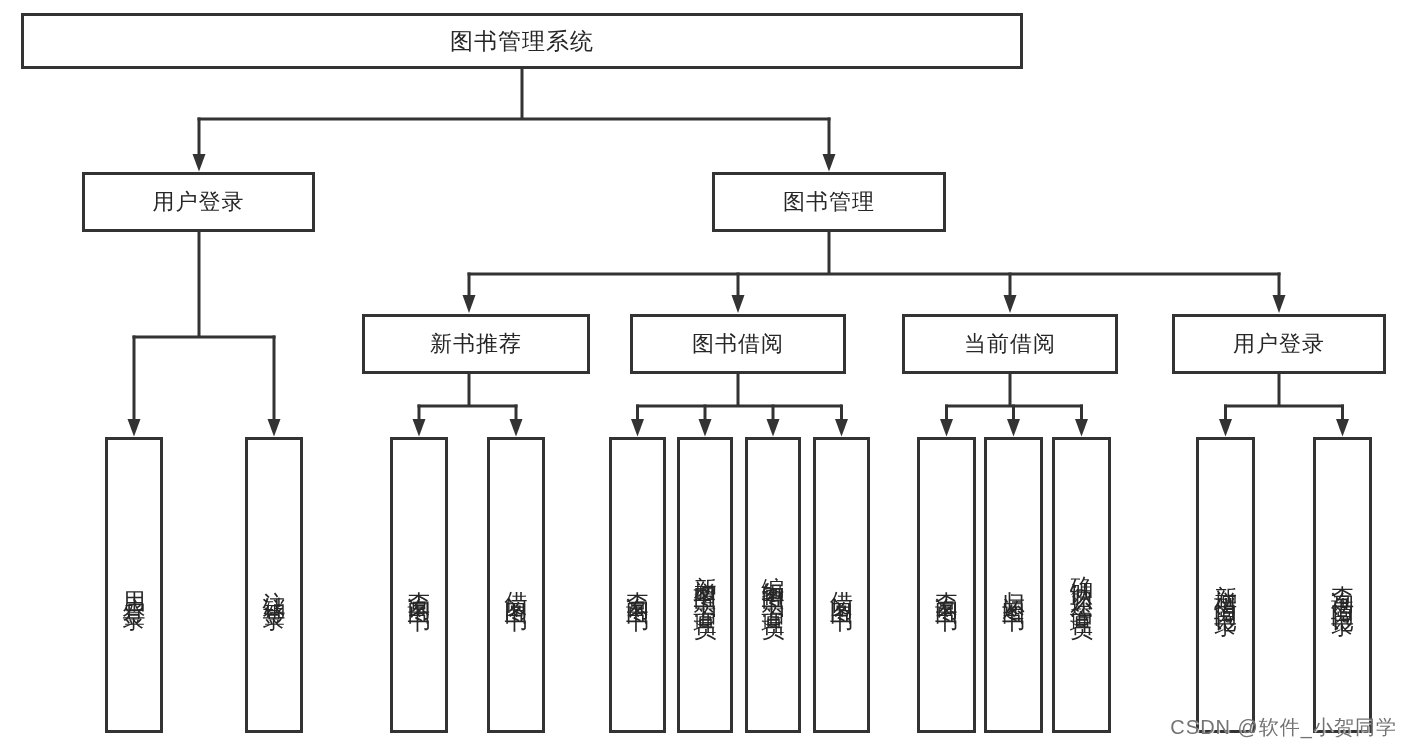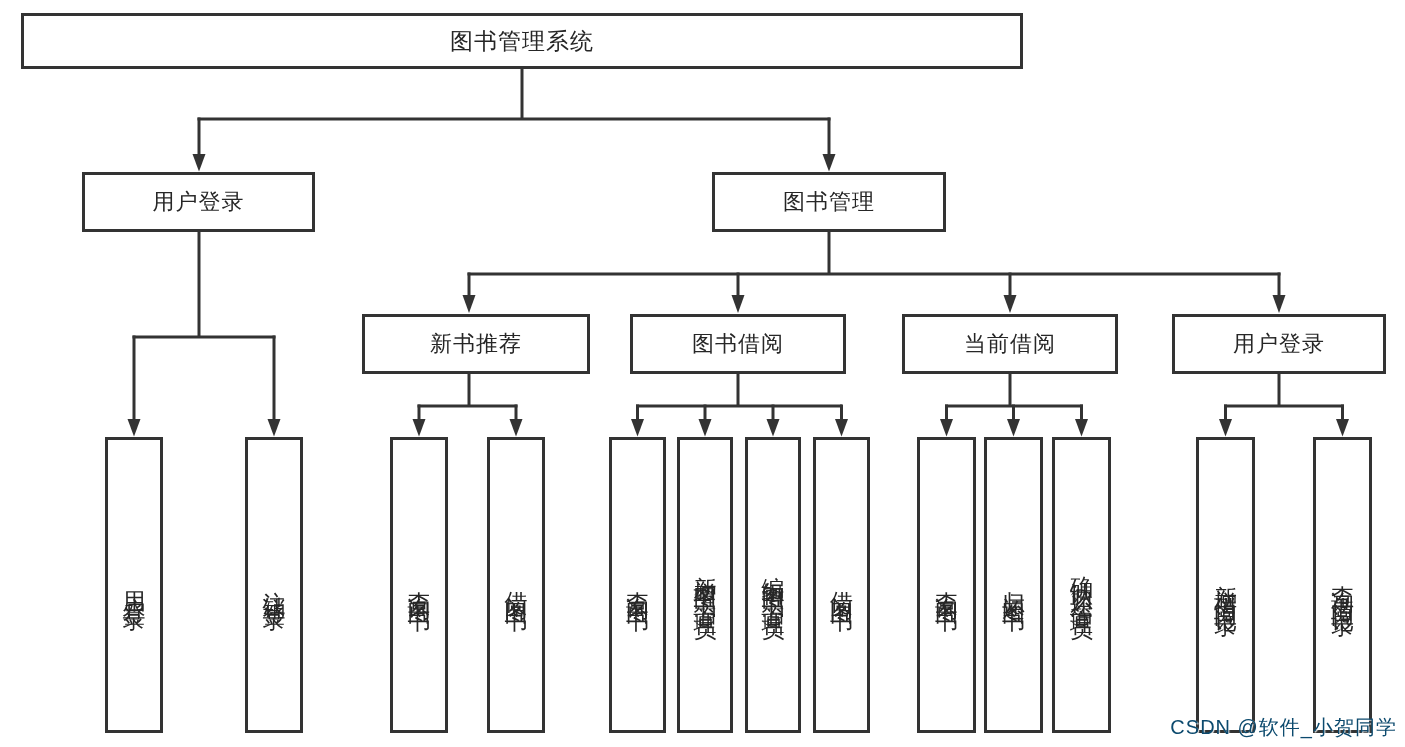--- a/index.html
+++ b/index.html
@@ -38,21 +38,21 @@
     text-orientation: mixed;
     font-size: 23px;
     letter-spacing: 6px;
     line-height: 1;
   }
   .watermark {
     position: absolute;
     right: 8px;
     bottom: 6px;
     font-size: 20px;
-    color: #0c4a6e;
+    color: #737373;
     text-shadow: 1px 1px 1px rgba(255,255,255,0.9);
     white-space: nowrap;
     letter-spacing: 1px;
   }
 </style>
 </head>
 <body>
 
 <div class="canvas">
 

